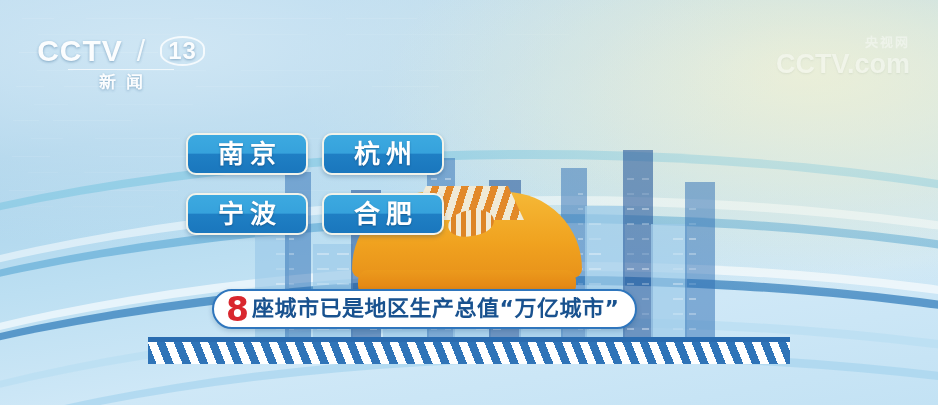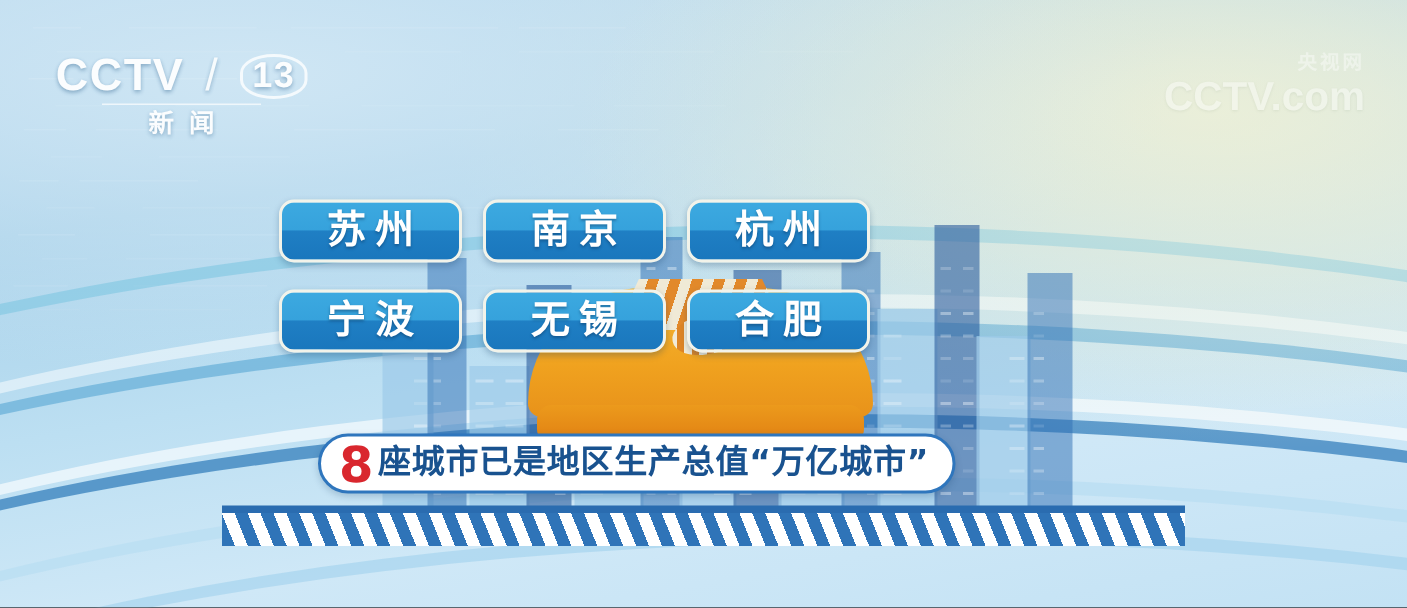--- a/index.html
+++ b/index.html
@@ -368,37 +368,31 @@
   <div class="bag">
     <div class="bag-body"></div>
     <div class="bag-base"></div>
     <div class="bag-neck"></div>
     <div class="knot"></div>
   </div>
 
   <div class="tags">
     <div class="tag-row">
       <div class="tag">
-          <span>苏州</span>
-        </div>
-      <div class="tag">
           <span>南京</span>
         </div>
       <div class="tag">
           <span>杭州</span>
         </div>
     </div>
     <div class="tag-row">
       <div class="tag">
           <span>宁波</span>
         </div>
       <div class="tag">
-          <span>无锡</span>
-        </div>
-      <div class="tag">
           <span>合肥</span>
         </div>
     </div>
   </div>
 
   <div class="caption">
     <span class="num">8</span>
     <span class="txt">座城市已是地区生产总值“万亿城市”</span>
   </div>
 

